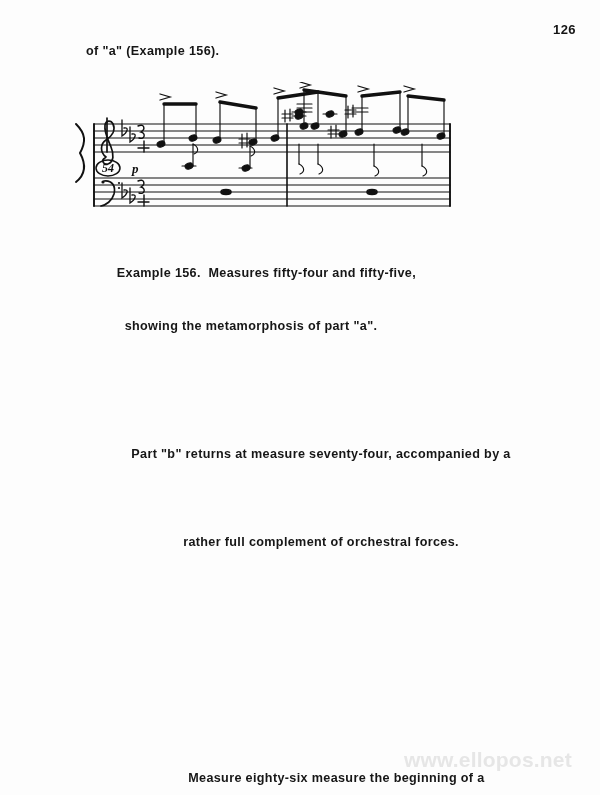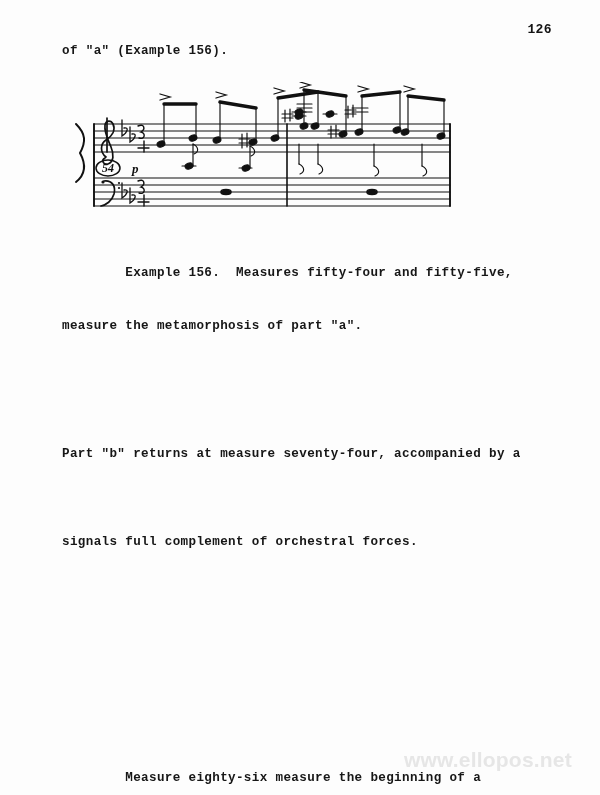--- a/index.html
+++ b/index.html
@@ -25,26 +25,27 @@
     width: 552px;
     text-align: right;
     font-size: 13px;
     font-weight: 600;
     letter-spacing: 0.4px;
     color: #141414;
   }
 
   
   .tw {
-    font-family: Liberation Mono, monospace;
+    font-family: Liberation Sans, sans-serif;
     font-size: 12.6px;
     letter-spacing: 0.35px;
     color: #161616;
     white-space: pre;
     font-weight: 600;
+    margin-left: 24px;
   }
 
   #runon-line {
     position: absolute;
     left: 62px;
     top: 44px;
   }
 
   
   #music-example {
@@ -67,21 +68,21 @@
   
   #body-text {
     position: absolute;
     left: 62px;
     top: 293px;
     width: 470px;
     line-height: 29.4px;
   }
   #body-text .para { margin: 0; }
   #body-text .para + .para { margin-top: 0; }
-  .line { display: block; white-space: pre; }
+  .line { display: block; white-space: pre; text-align: center; }
 
   
   #watermark {
     position: absolute;
     left: 404px;
     top: 748px;
     font-family: "Liberation Sans", sans-serif;
     font-size: 21px;
     font-weight: 700;
     color: #e6e6e6;
@@ -264,28 +265,28 @@
         <ellipse cx="170" cy="110" rx="5.2" ry="2.6"></ellipse>
         <ellipse cx="316" cy="110" rx="5.2" ry="2.6"></ellipse>
 
         <path d="M394 42 V124" stroke-width="1.9" fill="none"></path>
       </g>
     </svg>
   </div>
 
   <div id="caption" class="tw">
     <span class="line">        Example 156.  Measures fifty-four and fifty-five,</span>
-    <span class="line">measure the metamorphosis of part "a".</span>
+    <span class="line">showing the metamorphosis of part "a".</span>
   </div>
 
   <div id="body-text" class="tw">
 
     <p class="para">
       <span class="line"><span>Part "b" returns at measure seventy-four, accompanied by a</span></span>
-      <span class="line"><span>signals full complement of orchestral forces.</span></span>
+      <span class="line"><span>rather full complement of orchestral forces.</span></span>
     </p>
 
     <p class="para">
       <span class="line"><span>        Measure eighty-six measure the beginning of a</span></span>
       
       
       
       
       
       

